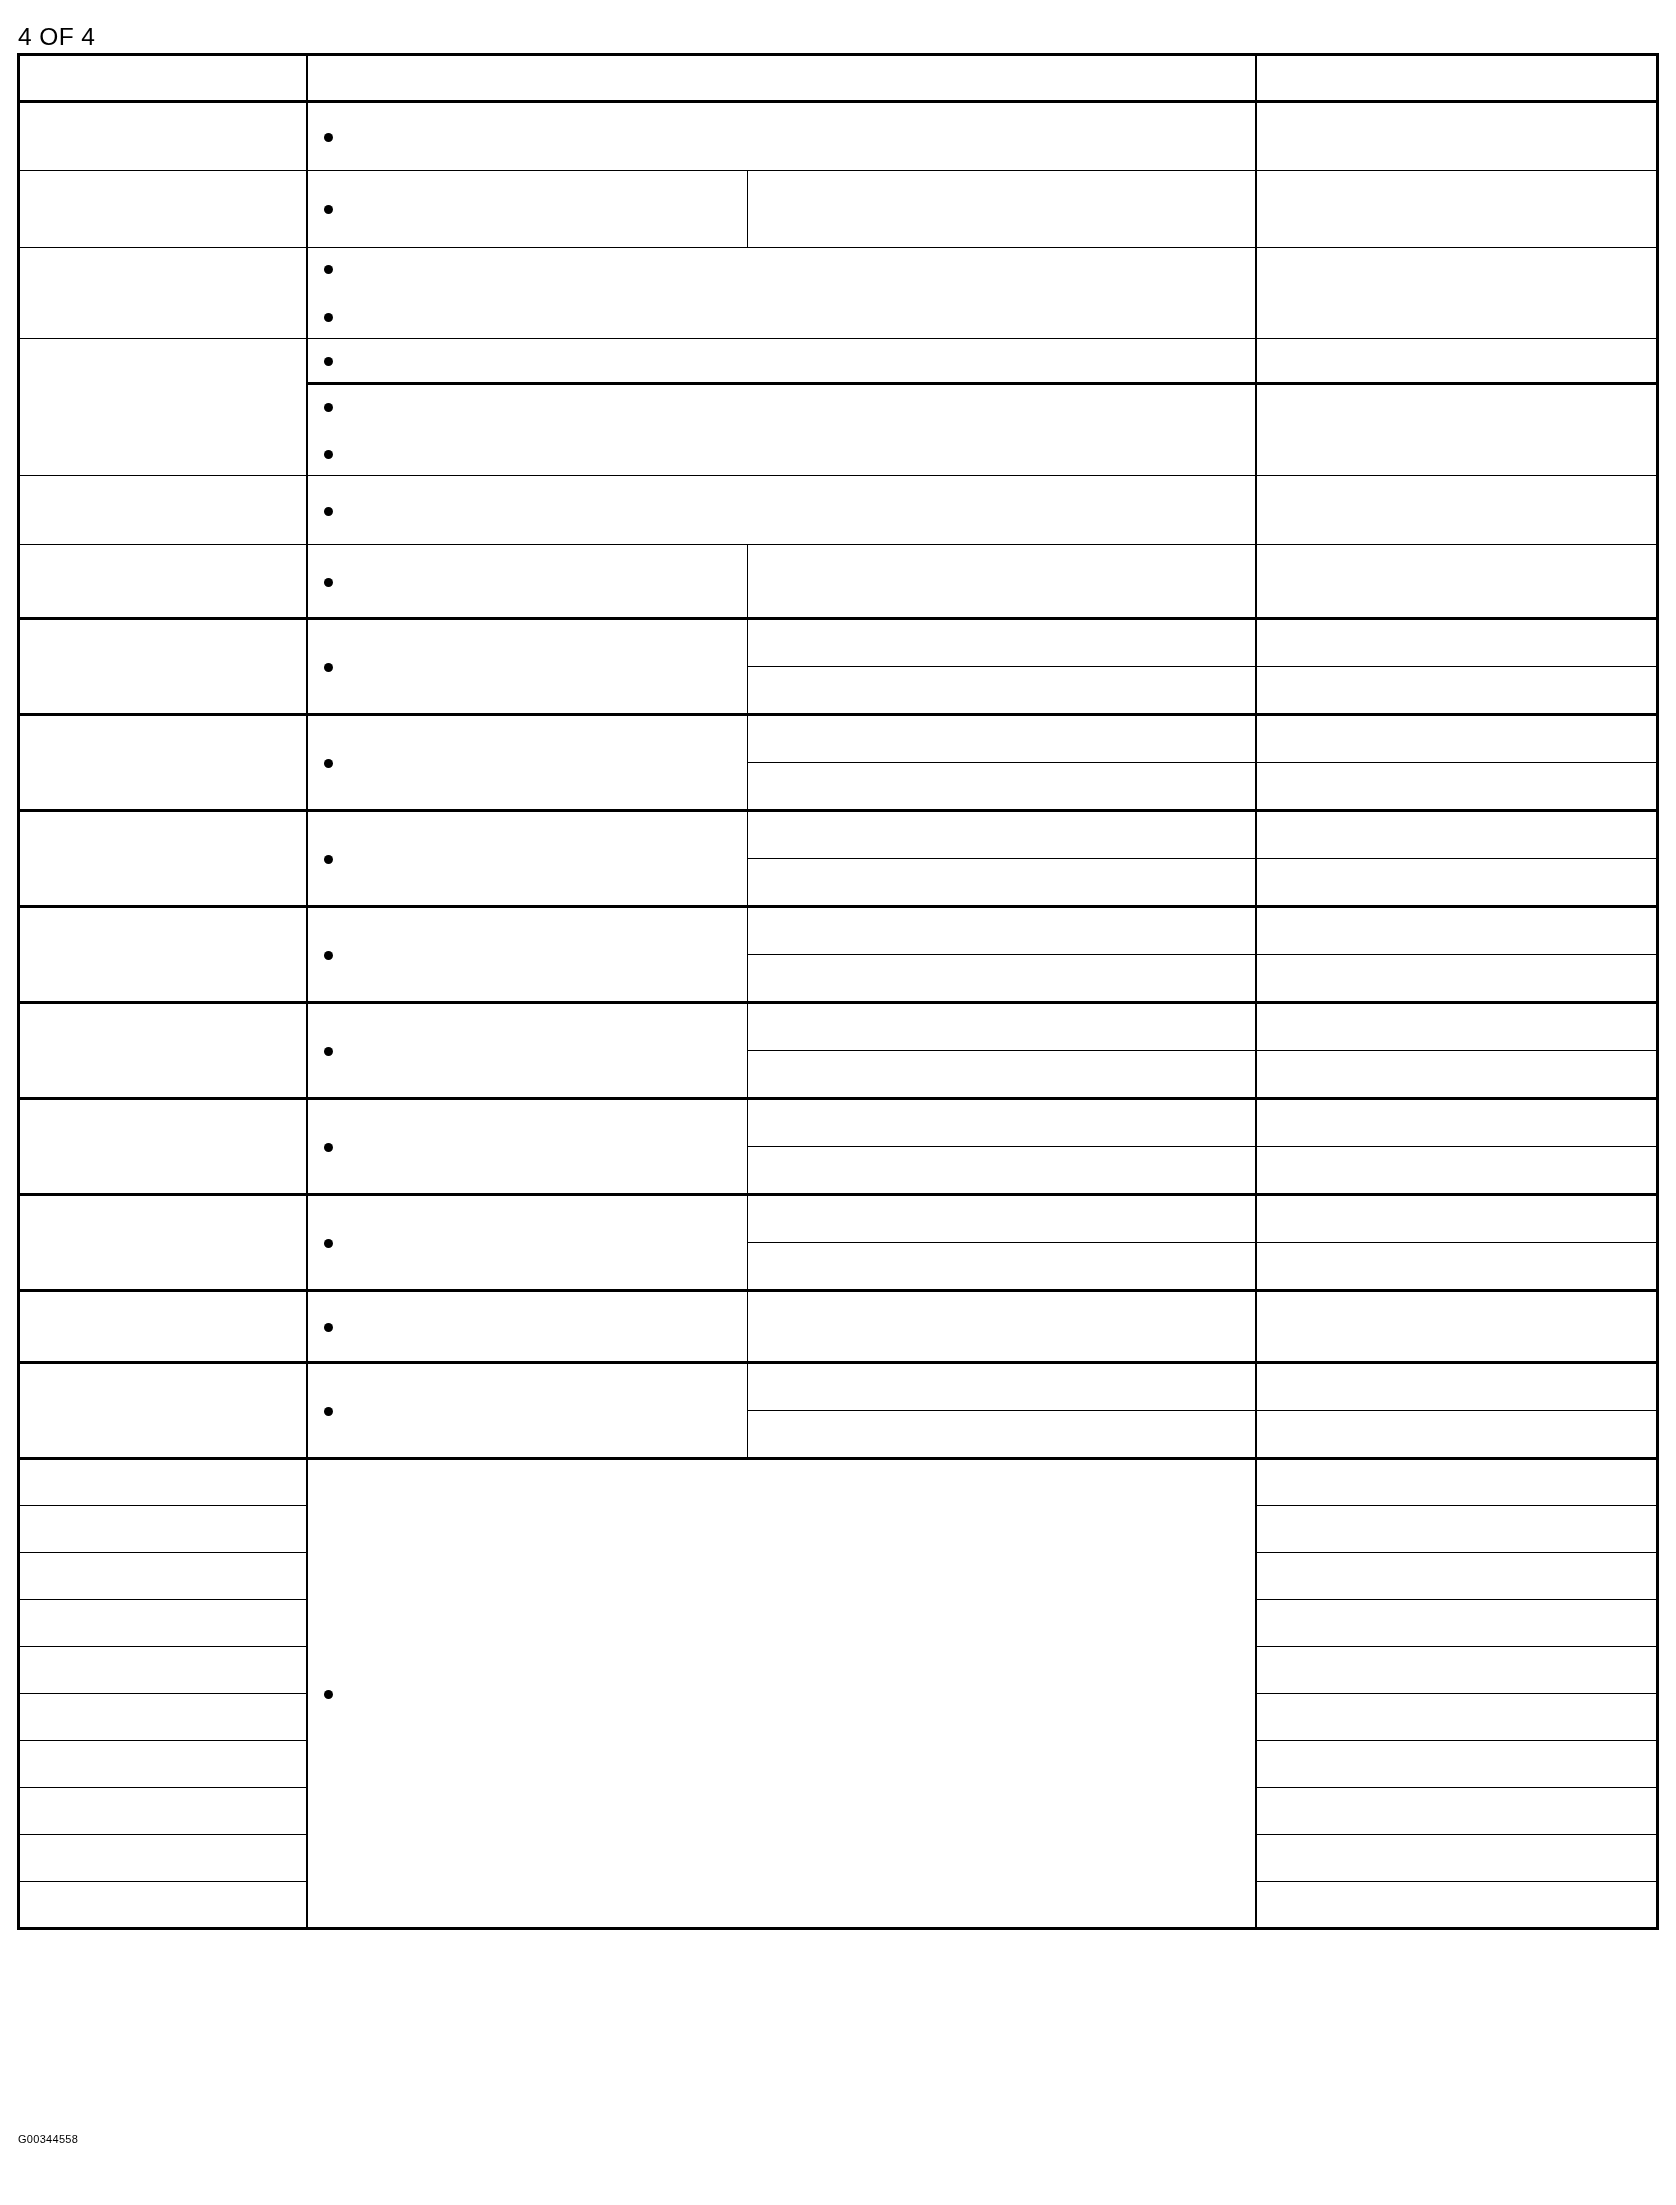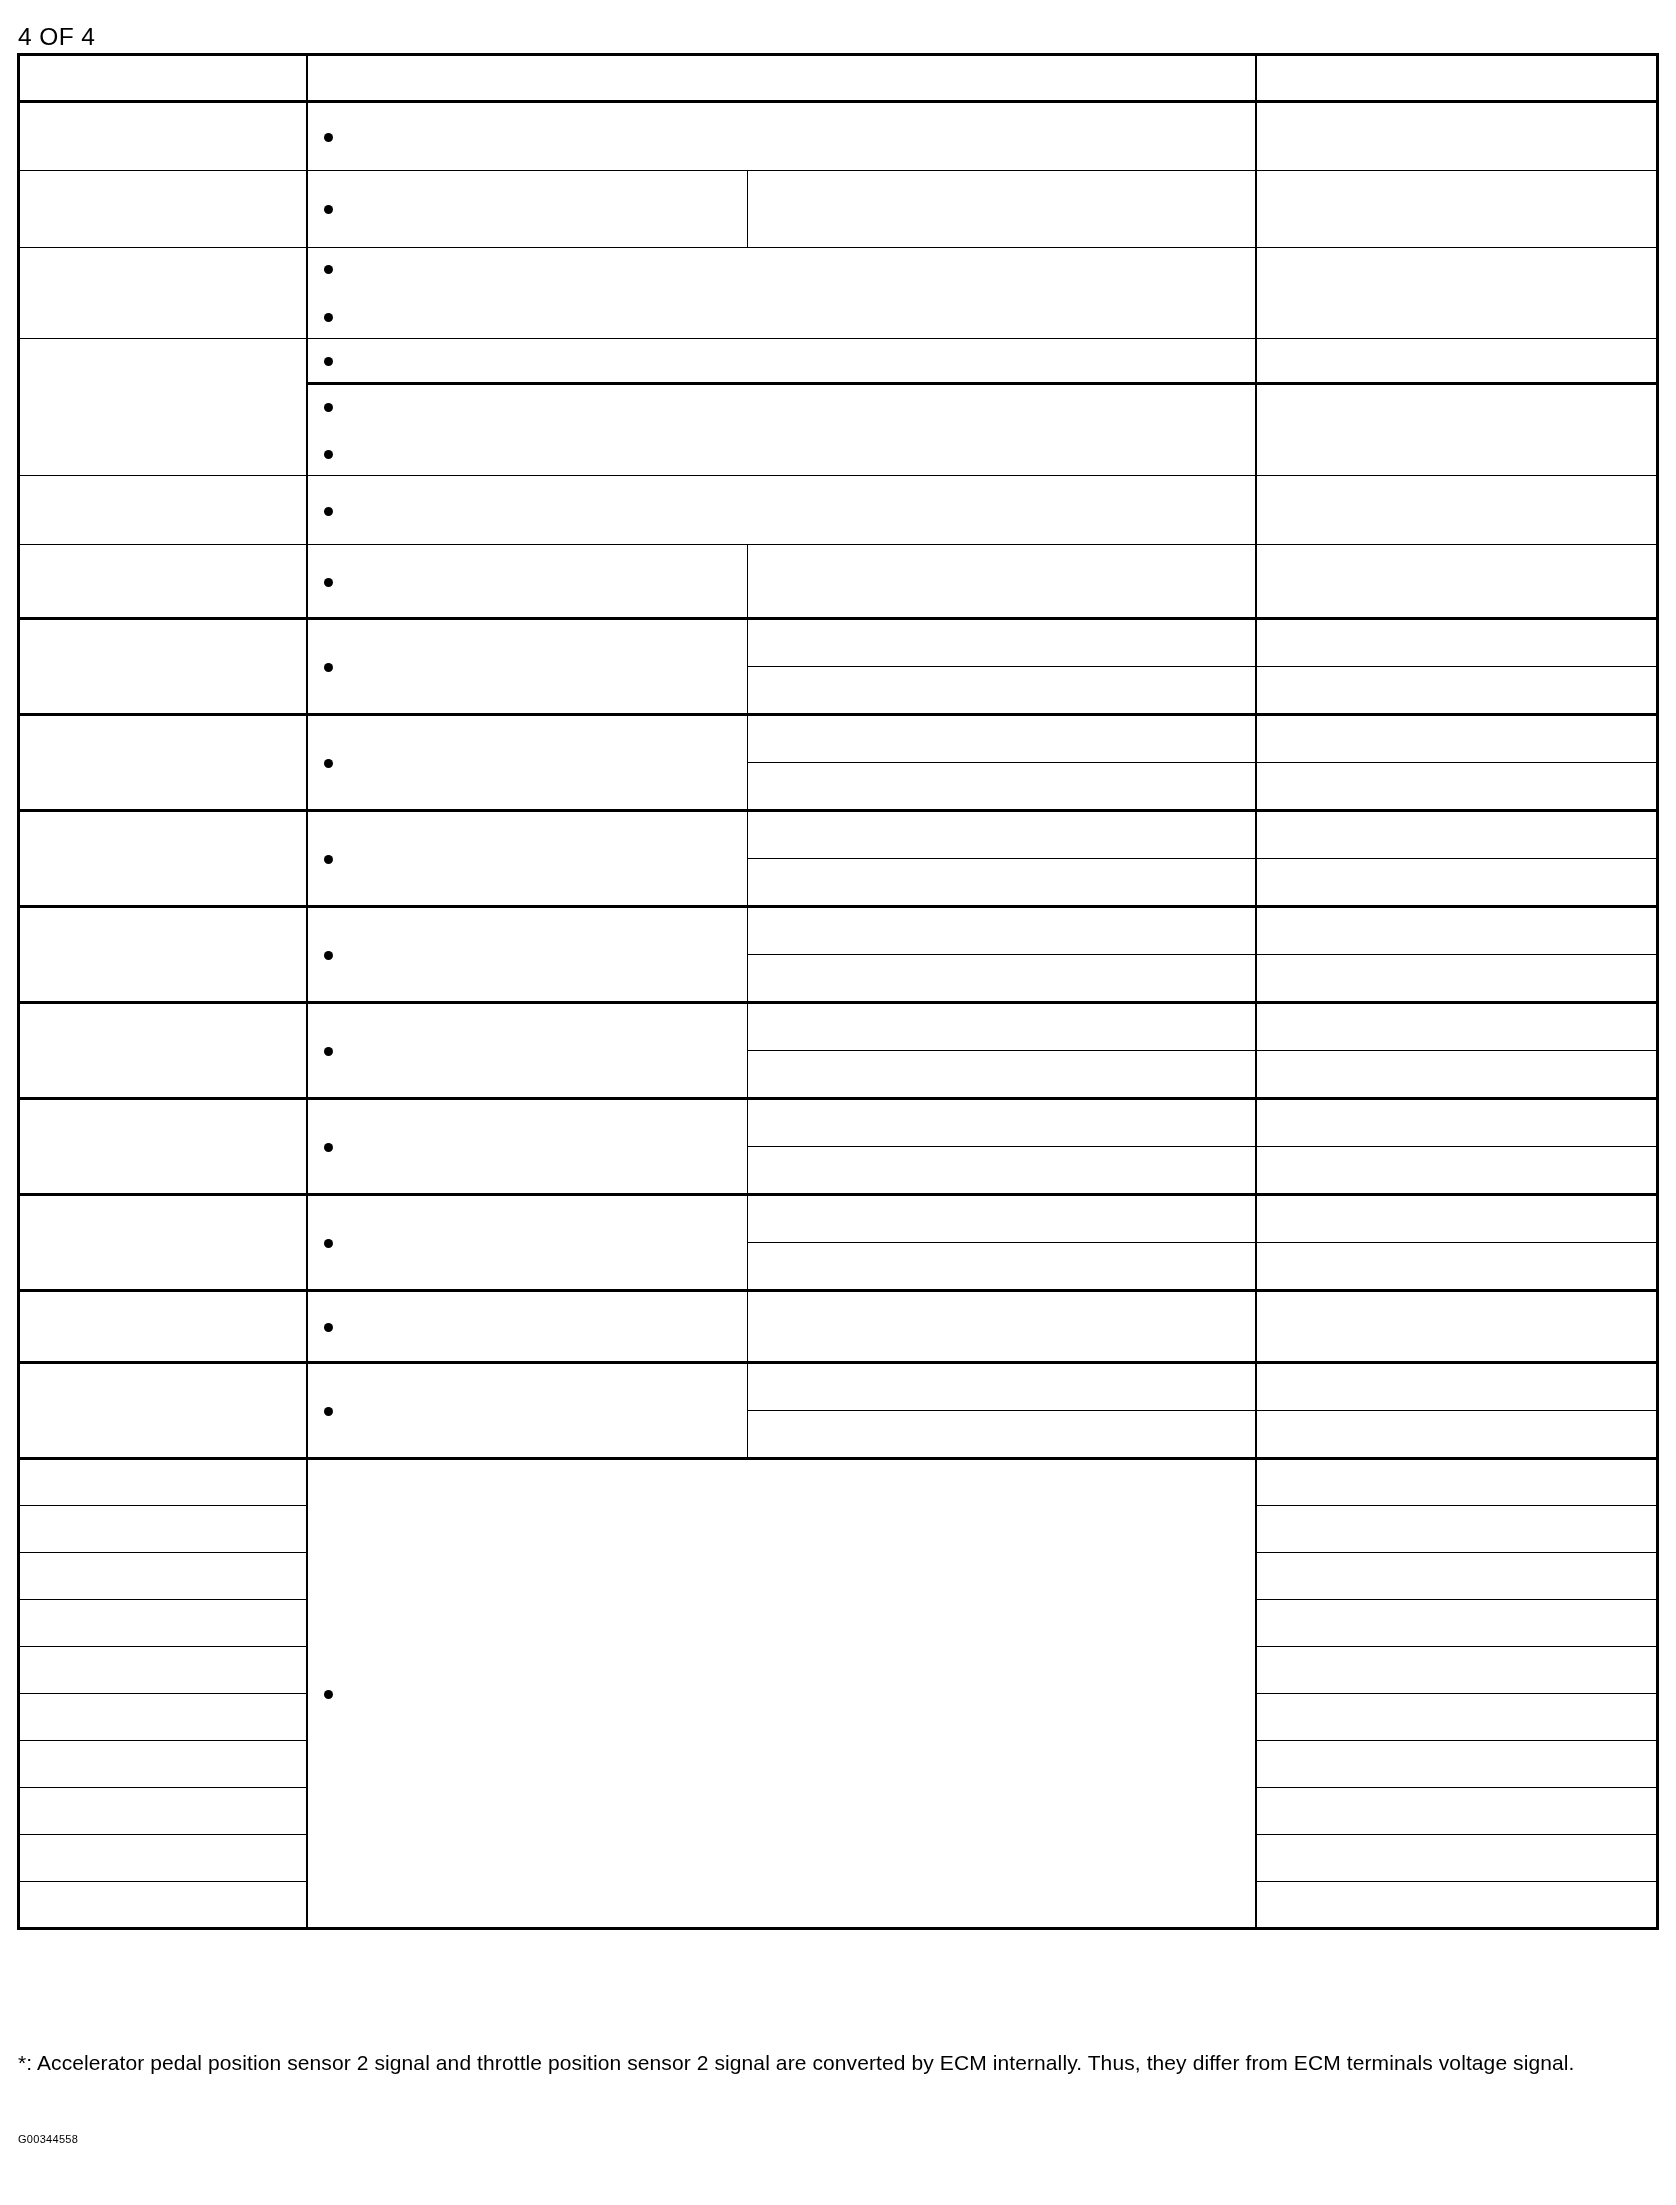--- a/index.html
+++ b/index.html
@@ -358,17 +358,16 @@
         <td class="spec-cell">OK</td>
       </tr>
       <tr style="height:47px">
         <td class="item-cell thick-bottom">CAN CIRC 9</td>
         <td class="spec-cell thick-bottom">UNKWN</td>
       </tr>
 
     </tbody>
   </table>
 
-  <div class="footnote">*: Accelerator pedal position sensor 2 signal and throttle position sensor 2 signal are converted by ECM internally. Thus, they differ from ECM terminals voltage signal.</div>
   <div class="refcode">G00344558</div>
 
 </div>
 
 
 </body></html>

